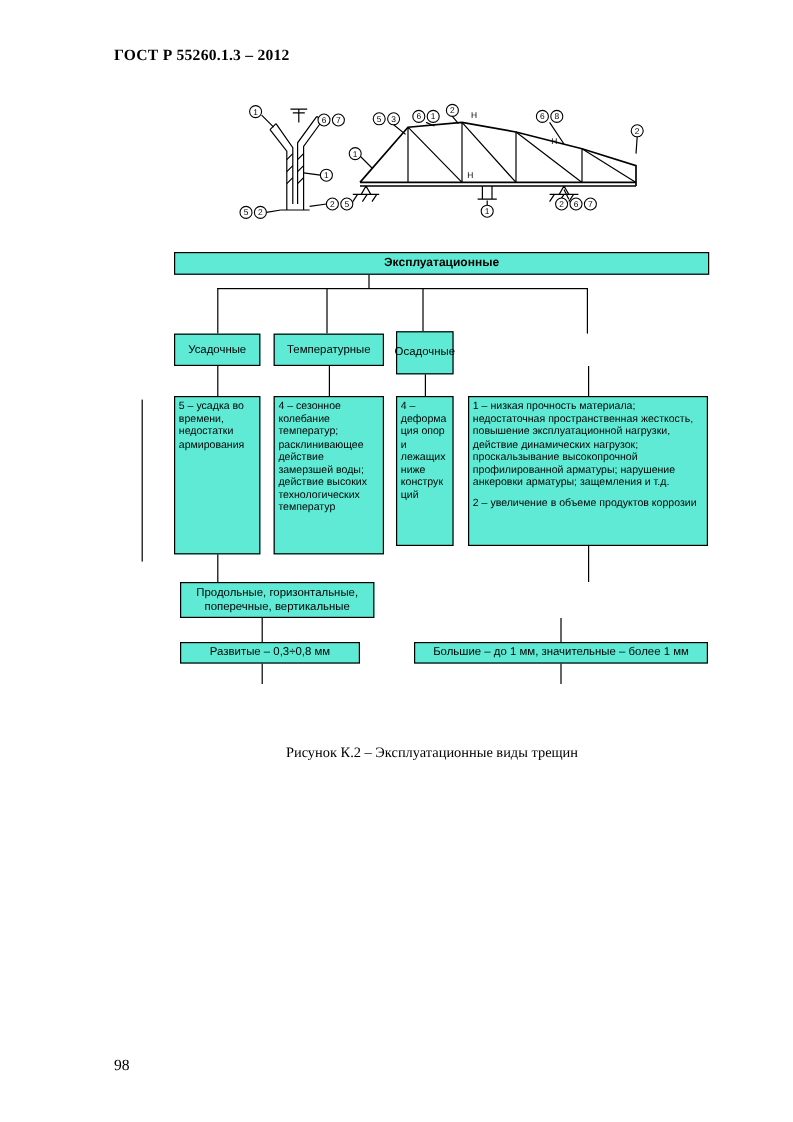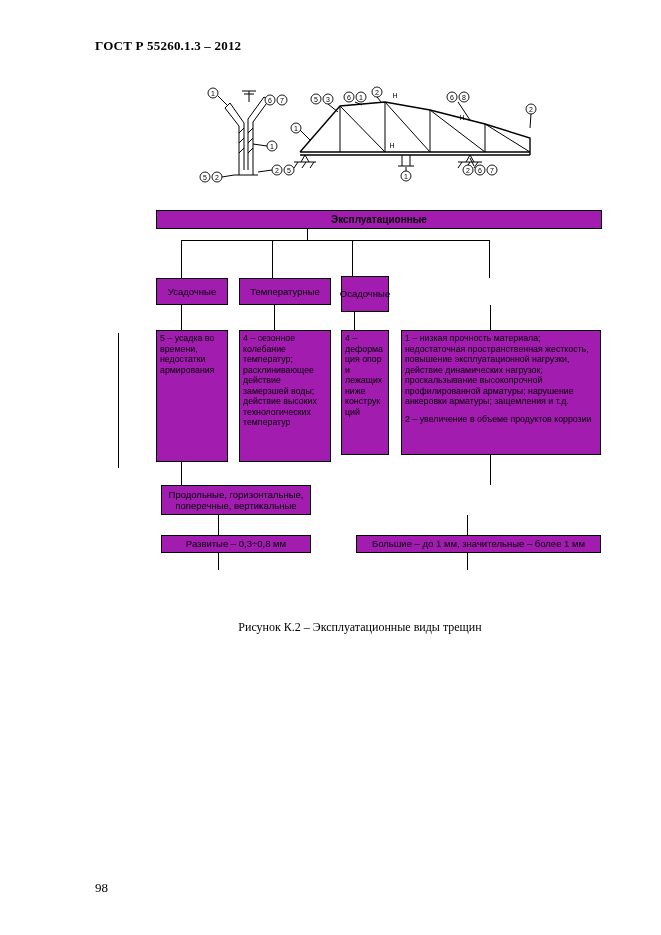--- a/index.html
+++ b/index.html
@@ -15,22 +15,22 @@
   .caption {
     position:absolute; left:130px; top:620px; width:460px;
     text-align:center; font-size:12px;
   }
   .pagenum { position:absolute; left:95px; top:880px; font-size:13px; }
 
   .fbox {
     position:absolute; box-sizing:border-box; border:1px solid #000;
     font-family:"Liberation Sans", sans-serif; font-size:9.5px; line-height:1.18;
     display:flex; align-items:center; justify-content:center;
-    text-align:center; padding:1px 2px; background:#a21caf;
-    overflow-wrap:break-word; hyphens:auto;margin-left:11px;
+    text-align:center; padding:1px 2px; background:#5eead4;
+    overflow-wrap:break-word; hyphens:auto;
   }
   .fbox.root { font-weight:bold; font-size:10px; }
   .fbox.desc {
     display:block; text-align:left; align-items:flex-start;
     font-size:8.8px; line-height:1.2; padding:2px 3px;
   }
   .vline, .hline { position:absolute; background:#000; }
   .vline { width:1px; } .hline { height:1px; }
 
   .drawings { position:absolute; left:140px; top:78px; }
@@ -181,21 +181,21 @@
   <div class="fbox desc" style="left:390px;top:330px;width:200px;height:125px">
     <div>1 – низкая прочность материала; недостаточная пространственная жесткость, повышение эксплуатационной нагрузки, действие динамических нагрузок; проскальзывание высокопрочной профилированной арматуры; нарушение анкеровки арматуры; защемления и т.д.</div>
     <div style="margin-top:7px">2 – увеличение в объеме продуктов коррозии</div>
   </div>
 
   <div class="vline" style="left:118px;top:333px;height:135px"></div>
 
   <div class="vline" style="left:181px;top:462px;height:23px"></div>
   <div class="vline" style="left:490px;top:455px;height:30px"></div>
 
-  <div class="fbox" style="left:150px;top:485px;width:150px;height:30px">Продольные, горизонтальные, поперечные, вертикальные</div>
+  <div class="fbox" style="left:150px;top:485px;width:162px;height:30px">Продольные, горизонтальные, поперечные, вертикальные</div>
 
   <div class="vline" style="left:218px;top:515px;height:20px"></div>
   <div class="vline" style="left:467px;top:515px;height:20px"></div>
 
   <div class="fbox" style="left:150px;top:535px;width:150px;height:18px">Развитые – 0,3÷0,8 мм</div>
   <div class="fbox" style="left:345px;top:535px;width:245px;height:18px">Большие – до 1 мм, значительные – более 1 мм</div>
 
   <div class="vline" style="left:218px;top:553px;height:17px"></div>
   <div class="vline" style="left:467px;top:553px;height:17px"></div>
 

